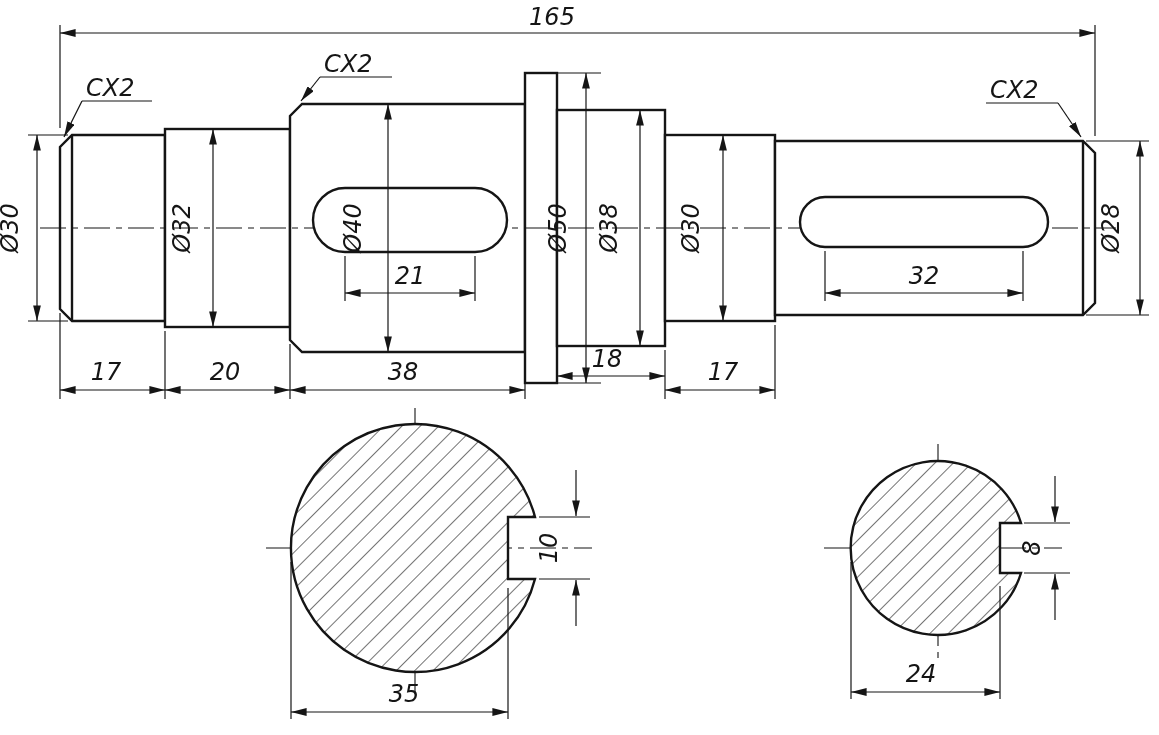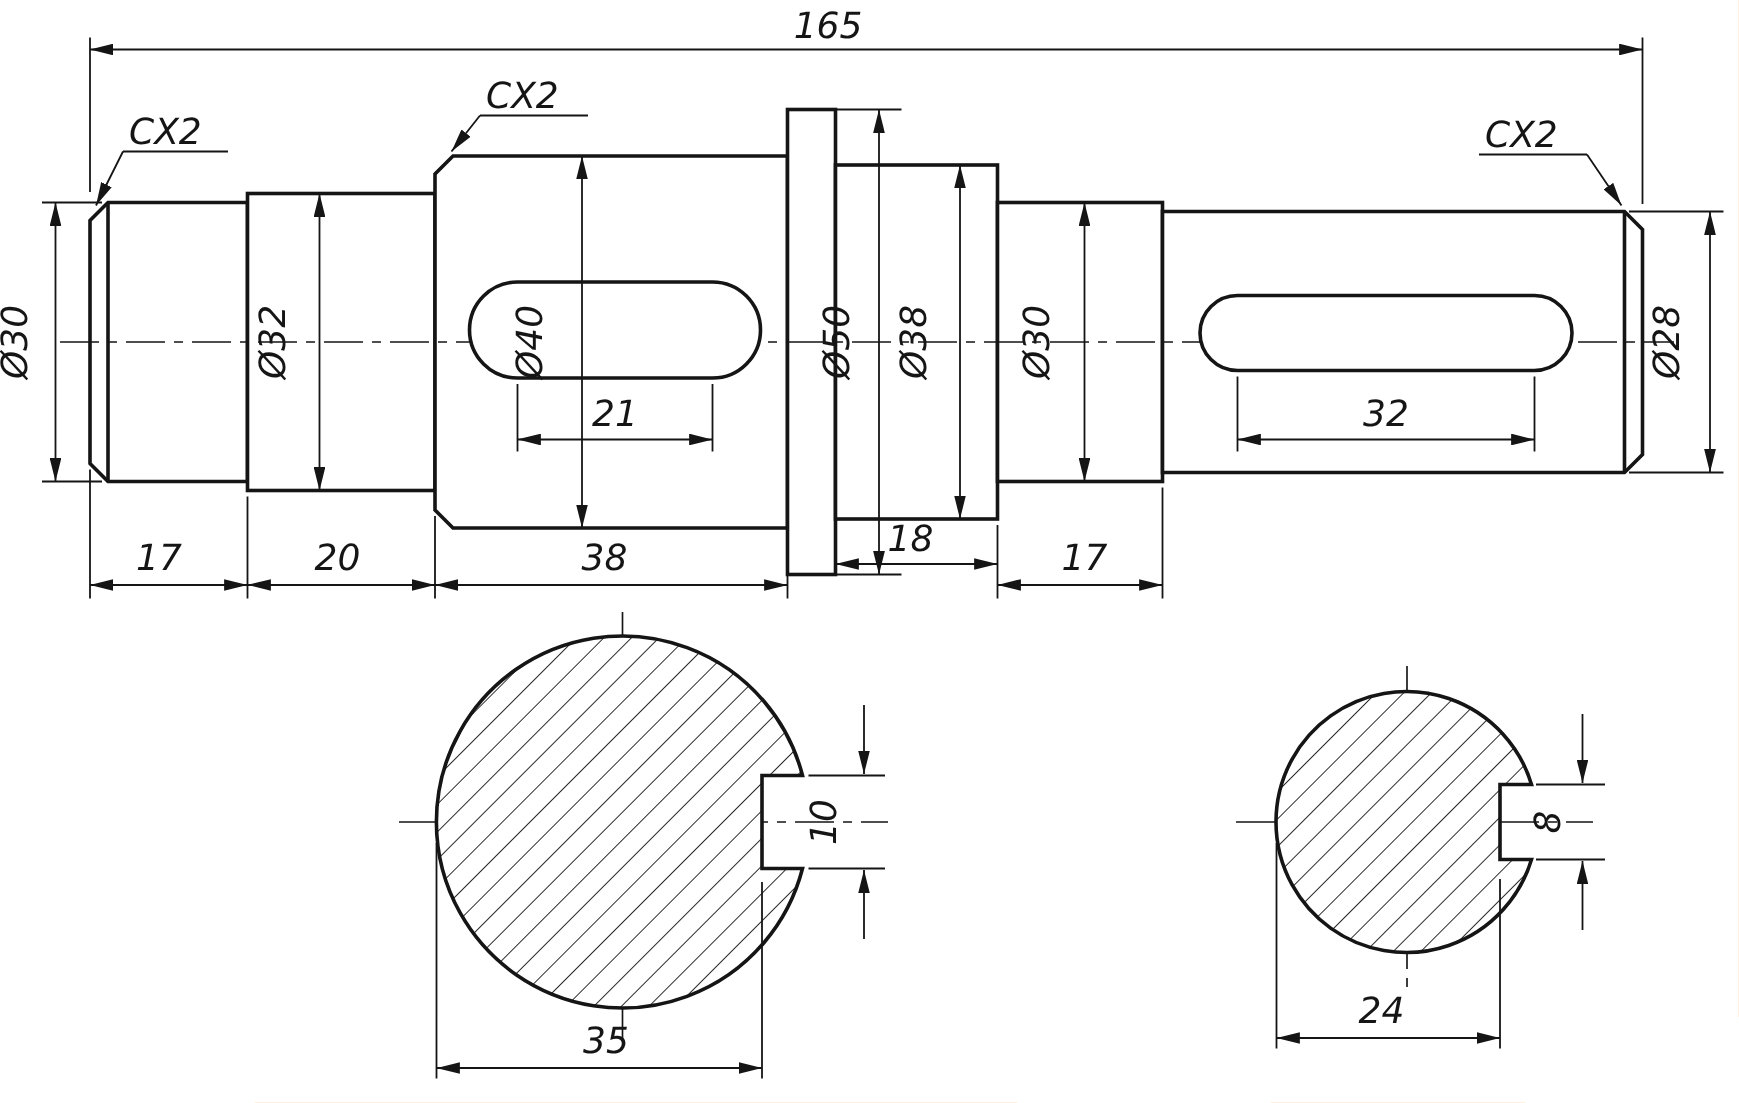--- a/index.html
+++ b/index.html
@@ -1,16 +1,16 @@
 <!DOCTYPE html>
 <html><head>
 <meta charset="utf-8">
 <style>
   html,body { margin:0; padding:0; background:#ffffff; }
-  .stage { width:1159px; height:735px; position:relative; background:#fdba74; }
+  .stage { width:1159px; height:735px; position:relative; background:#e5e5e5; }
   svg { display:block; }
   .bold   { stroke:#151515; stroke-width:2.4; fill:none; stroke-linejoin:miter; }
   .boldw  { stroke:#151515; stroke-width:2.4; fill:#ffffff; stroke-linejoin:miter; }
   .hatchy { stroke:#151515; stroke-width:2.4; stroke-linejoin:miter; }
   .thin   { stroke:#151515; stroke-width:1.2; fill:none; }
   .cl     { stroke:#151515; stroke-width:1.1; fill:none; stroke-dasharray:26 6 6 6; }
   .lbl    { font-family:"DejaVu Sans", sans-serif; font-style:italic; font-size:24px; fill:#151515; }
 </style>
 </head>
 <body>

